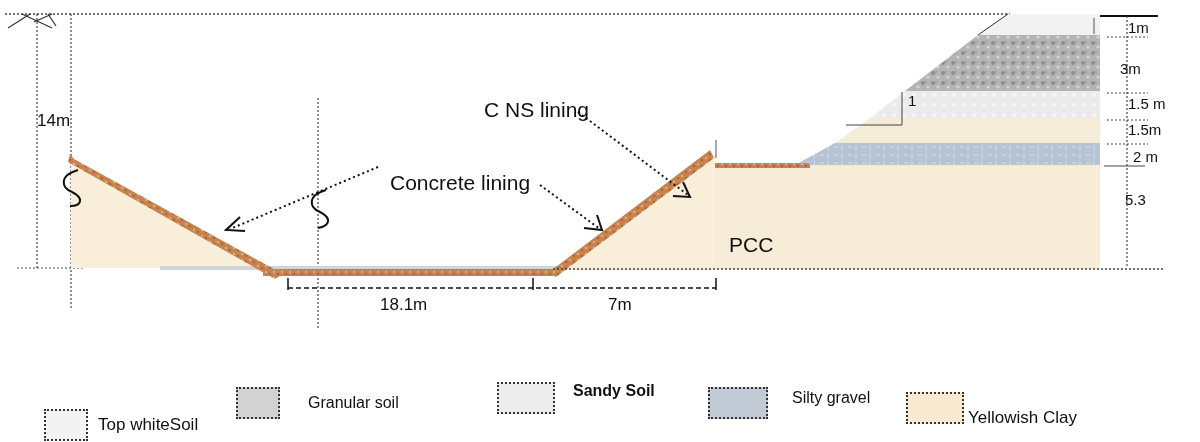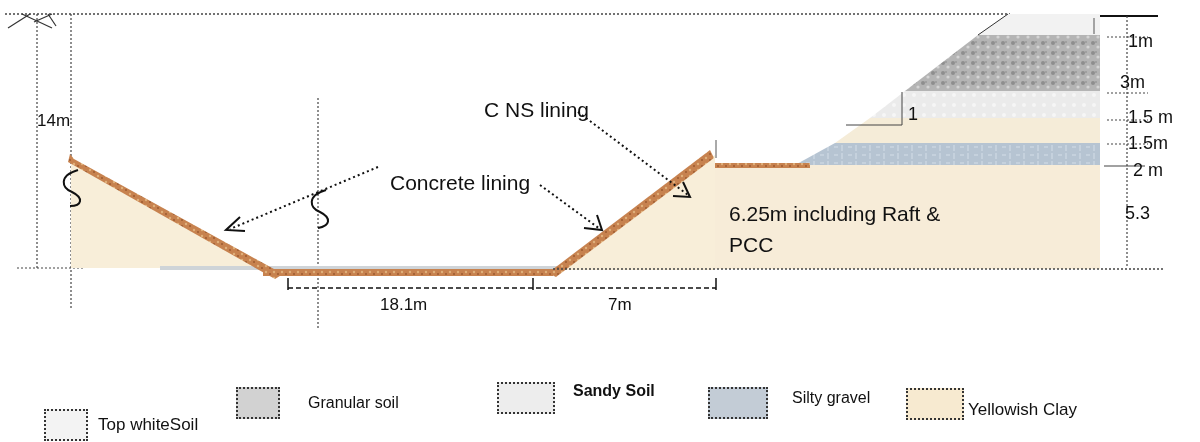--- a/index.html
+++ b/index.html
@@ -1,21 +1,21 @@
 <!DOCTYPE html>
 <html><head>
 <meta charset="utf-8">
 <style>
   html,body{margin:0;padding:0;background:#fff;}
   body{width:1200px;height:442px;position:relative;overflow:hidden;font-family:"Liberation Sans","DejaVu Sans",sans-serif;}
   #stage{position:absolute;left:0;top:0;width:1200px;height:442px;}
   .lbl{position:absolute;color:#111;white-space:nowrap;line-height:1;}
   .big{font-size:21px;}
   .mid{font-size:17px;}
-  .sm{font-size:18px;margin-top:12px;}
+  .sm{font-size:15px;}
   .legend-item{position:absolute;display:flex;align-items:center;top:386px;}
   .swatch{width:44px;height:32px;border:2px dotted #333;box-sizing:border-box;}
   .legend-label{font-size:17px;color:#111;margin-left:10px;}
 </style>
 </head>
 <body>
 
 <div id="stage">
   <svg width="1200" height="442" viewBox="0 0 1200 442" xmlns="http://www.w3.org/2000/svg">
     <defs>
@@ -120,21 +120,20 @@
       <polyline points="673,196 690,197 683,182"></polyline>
     </g>
   </svg>
 
   
   <div class="lbl mid" style="left:37px;top:112px;text-align:center;">14m</div>
   <div class="lbl big" style="left:390px;top:172px;">Concrete lining</div>
   <div class="lbl big" style="left:484px;top:99px;">C NS lining</div>
   <div class="lbl mid" style="left:380px;top:296px;">18.1m</div>
   <div class="lbl mid" style="left:608px;top:296px;">7m</div>
-  <div class="lbl big" style="left:729px;top:203px;">6.25m including Raft &amp;</div>
   <div class="lbl big" style="left:729px;top:234px;">PCC</div>
   <div class="lbl sm" style="left:908px;top:93px;">1</div>
 
   <div class="lbl sm" style="left:1128px;top:20px;">1m</div>
   <div class="lbl sm" style="left:1120px;top:61px;">3m</div>
   <div class="lbl sm" style="left:1128px;top:96px;">1.5 m</div>
   <div class="lbl sm" style="left:1128px;top:122px;">1.5m</div>
   <div class="lbl sm" style="left:1133px;top:149px;">2 m</div>
   <div class="lbl sm" style="left:1125px;top:192px;">5.3</div>
 
@@ -151,16 +150,16 @@
     <div class="legend-item" style="left:497px;top:382px;font-weight:bold;">
       <div class="swatch" style="background:#ededed;width:58px;"></div>
       <span class="legend-label" style="margin-left:18px;font-size:16px;margin-top:-14px;">Sandy Soil</span>
     </div>
     <div class="legend-item" style="left:708px;top:387px;">
       <div class="swatch" style="background:#c3ccd6;width:60px;"></div>
       <span class="legend-label" style="margin-left:24px;font-size:16px;margin-top:-10px;">Silty gravel</span>
     </div>
     <div class="legend-item" style="left:906px;top:388px;">
       <div class="swatch" style="background:#f7ead0;width:58px;"></div>
-      <span class="legend-label" style="margin-left:4px;font-size:17px;margin-top:12px;">Yellowish Clay</span>
+      <span class="legend-label" style="margin-left:4px;font-size:17px;margin-top:20px;">Yellowish Clay</span>
     </div>
   </div>
 </div>
 
 </body></html>

